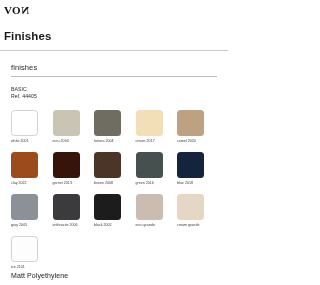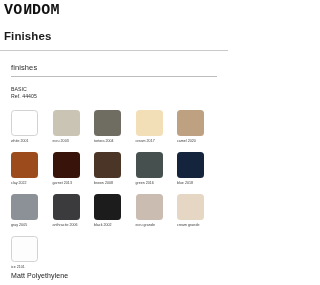--- a/index.html
+++ b/index.html
@@ -14,22 +14,22 @@
     position: relative;
     width: 228px; height: 285px;
     background: #ffffff;
     overflow: hidden;
   }
 
   
   .logo {
     position: absolute;
     left: 4px; top: 4px;
-    font-family: Liberation Mono, monospace;
-    font-size: 15px;
+    font-family: Liberation Serif, serif;
+    font-size: 11px;
     font-weight: bold;
     letter-spacing: 0.3px;
     color: #111111;
     line-height: 13px;
     display: flex;
     align-items: center;
   }
   .logo .flip {
     display: inline-block;
     transform: scaleX(-1);
@@ -119,21 +119,20 @@
   }
 </style>
 </head>
 <body>
 
 <div class="page">
 
   <div class="logo">
     <span>VO</span>
       <span class="flip">N</span>
-      <span>DOM</span>
   </div>
 
   <div class="page-title">Finishes</div>
   <div class="title-rule"></div>
 
   <div class="section-label">finishes</div>
   <div class="section-rule"></div>
 
   <div class="product">
     <div>BASIC</div>

